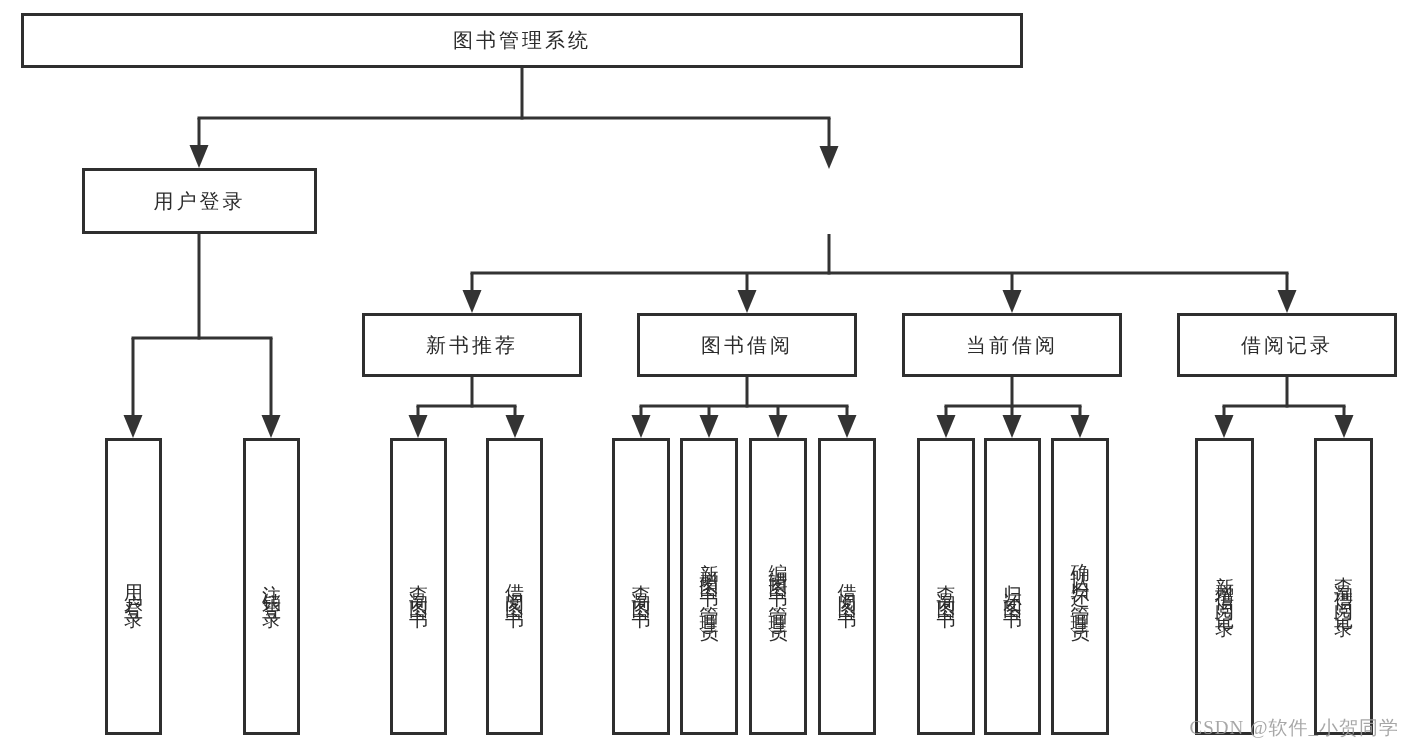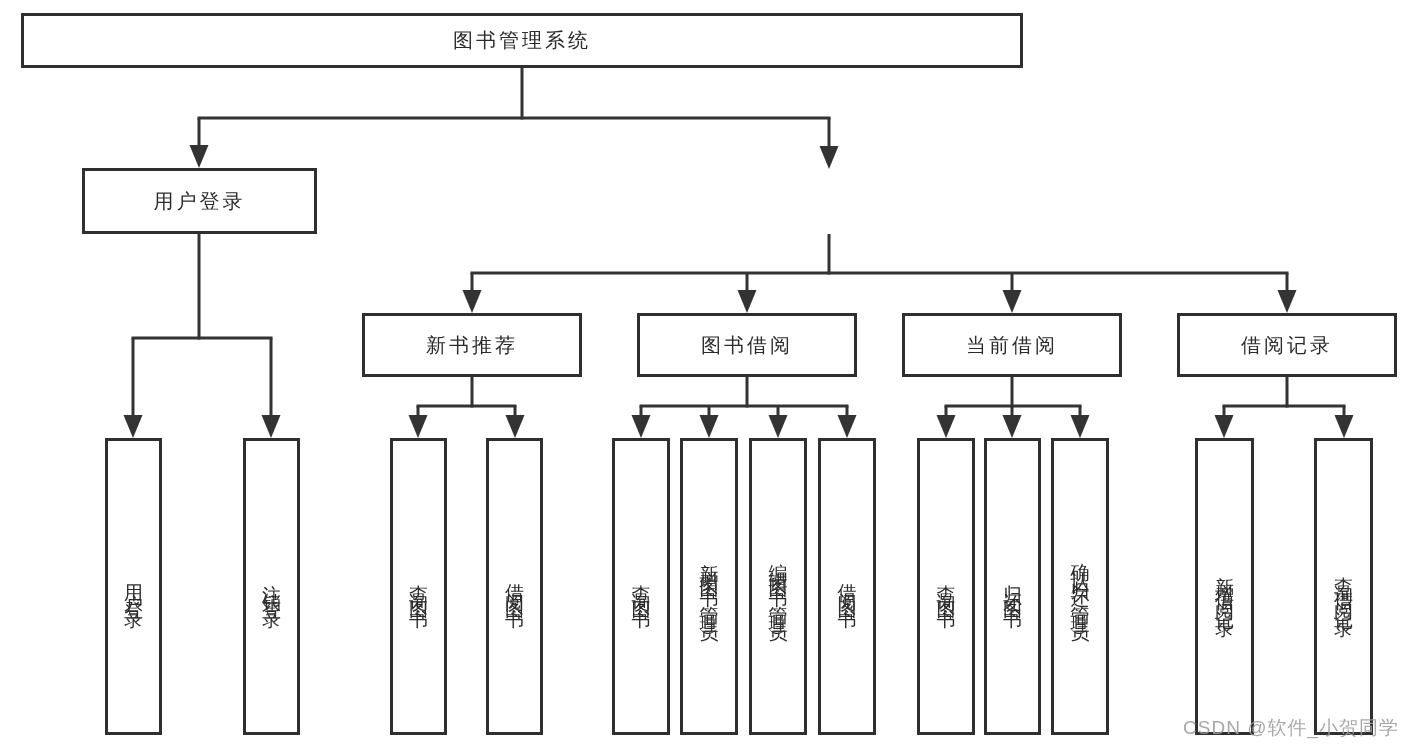--- a/index.html
+++ b/index.html
@@ -28,21 +28,21 @@
     white-space:nowrap;
   }
   .v{
     writing-mode:vertical-rl;text-orientation:mixed;
     font-size:19px;letter-spacing:0.45em;
     top:438px;height:297px;
   }
   .watermark{
     position:absolute;right:6px;top:715px;
     font-size:19px;letter-spacing:1px;
-    color:var(--watermark);opacity:.9;z-index:5;
+    color:var(--watermark);opacity:.9;z-index:5;font-family:Liberation Serif, serif;
   }
 </style>
 </head>
 <body>
 
 <div class="stage">
 
   <svg id="connectors" viewBox="0 0 1405 747">
     <g>
       <line x1="522" y1="68" x2="522" y2="119.5"></line>

